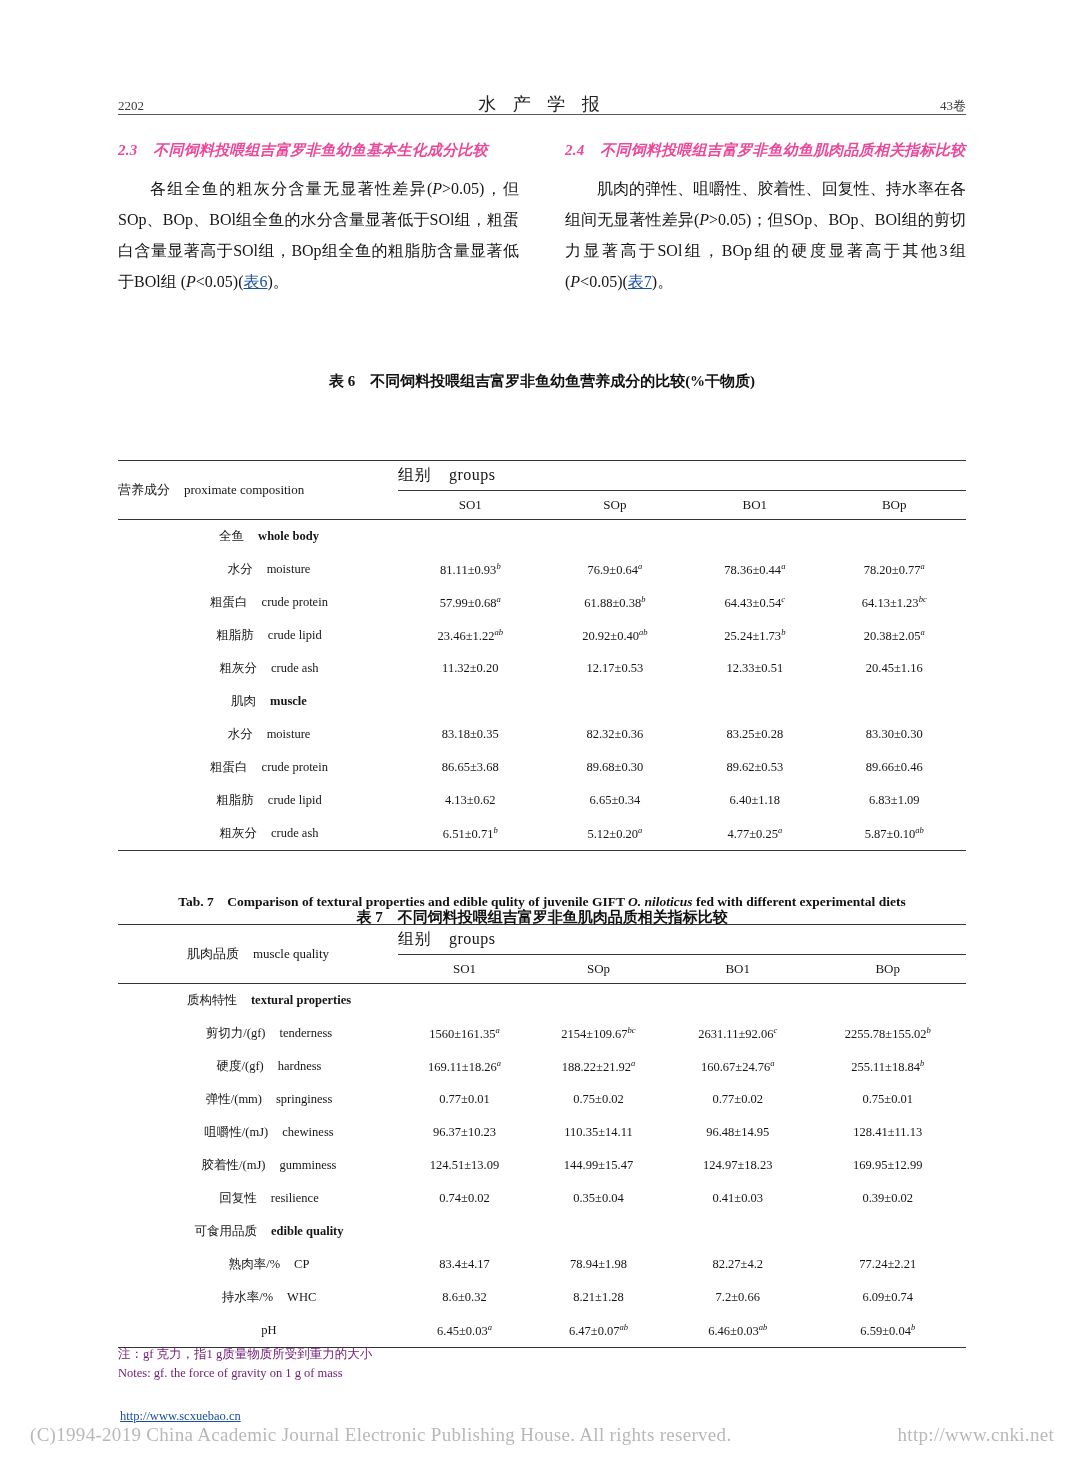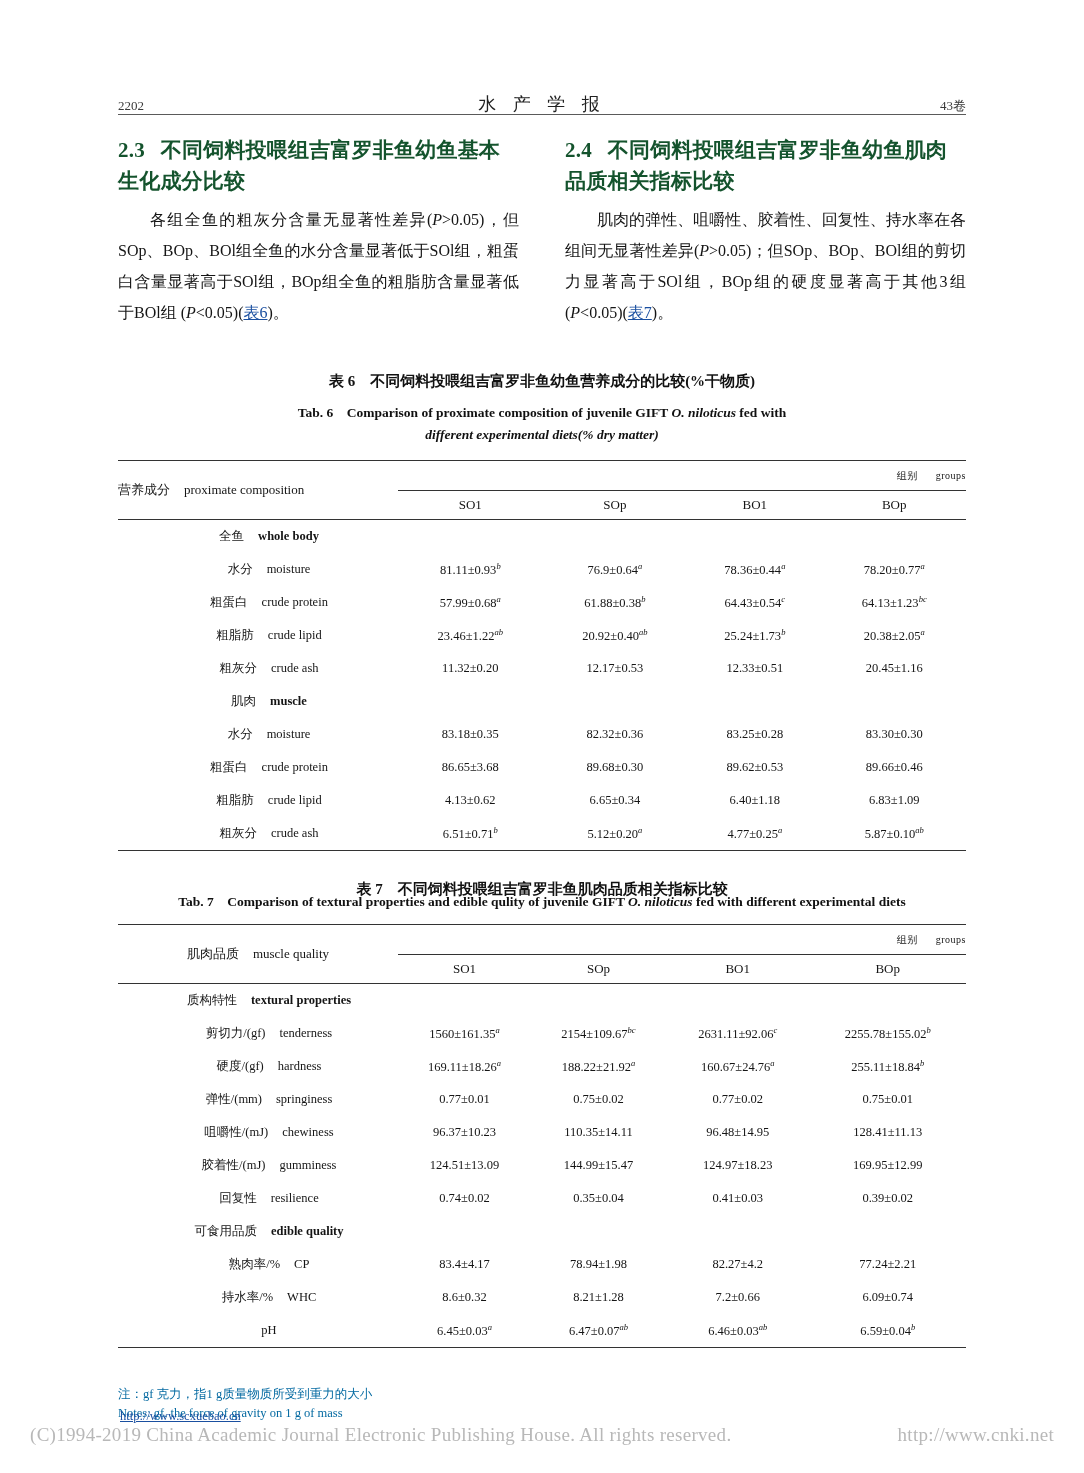--- a/index.html
+++ b/index.html
@@ -50,25 +50,26 @@
   
   .cols {
     position: absolute;
     left: 118px; top: 135px;
     width: 848px;
     display: flex;
     gap: 46px;
   }
   .col { width: 401px; }
   .sec-title {
-    font-size: 21px;
+    font-size: 15px;
     font-weight: bold;
     line-height: 31px;
-    color: #14532d;
+    color: #ec4899;
     letter-spacing: 0.2px;
+    font-style: italic;
   }
   .sec-title .num { margin-right: 16px; }
   .para {
     margin-top: 7px;
     font-size: 16px;
     line-height: 31px;
     text-align: justify;
     text-justify: inter-ideograph;
     text-indent: 32px;
     color: #151515;
@@ -109,22 +110,22 @@
     padding: 0;
     font-weight: normal;
     vertical-align: middle;
   }
   .tl-top td { border-top: 1.6px solid #333; }
   .tl-mid td { border-bottom: 0.9px solid #333; }
   .tl-bot td { border-bottom: 1.6px solid #333; }
 
   .hdr-row td { height: 29px; }
   .grp-cell {
-    text-align: right;
-    font-size: 10px;
+    text-align: left;
+    font-size: 16px;
     letter-spacing: 0.5px;
   }
   .grp-cell .sp { display: inline-block; width: 18px; }
   .subhdr td { height: 28px; text-align: center; font-size: 13px; }
   .rowlabel {
     text-align: left;
     padding-left: 22px !important;
     font-size: 13px;
     white-space: nowrap;
   }
@@ -135,22 +136,21 @@
   sup { font-size: 8.5px; vertical-align: super; }
   .ital { font-style: italic; }
 
   
   .notes {
     position: absolute;
     left: 118px;
     width: 848px;
     font-size: 12.5px;
     line-height: 19px;
-    color: #0369a1;
-    margin-top: 40px;
+    color: #701a75;
   }
 
   
   .footer-link {
     position: absolute;
     left: 120px; top: 1409px;
     font-size: 12.5px;
     color: #1a4fa0;
     text-decoration: underline;
   }
@@ -192,24 +192,20 @@
       <div class="sec-title">
         <span class="num">2.4</span><span>不同饲料投喂组吉富罗非鱼幼鱼肌肉品质相关指标比较</span>
       </div>
       <div class="para">
         <span>肌肉的弹性、咀嚼性、胶着性、回复性、持水率在各组间无显著性差异(</span><i>P</i><span>&gt;0.05)；但SOp、BOp、BOl组的剪切力显著高于SOl组，BOp组的硬度显著高于其他3组(</span><i>P</i><span>&lt;0.05)(</span><a class="ref" href="#">表7</a><span>)。</span>
       </div>
     </div>
   </div>
 
   <div class="cap-cn" style="top:372px;">表 6　不同饲料投喂组吉富罗非鱼幼鱼营养成分的比较(%干物质)</div>
-  <div class="cap-en" style="top:402px;">
-    <span>Tab. 6　Comparison of proximate composition of juvenile GIFT </span><i>O. niloticus</i><span> fed with</span><br>
-    <i>different experimental diets(% dry matter)</i>
-  </div>
 
   <table class="tbl" id="tbl6" style="top:460px;">
       <tbody>
         <tr class="hdr-row tl-top">
           <td rowspan="2" class="rowlabel" style="width:280px;text-align:left;padding-left:0 !important;"><span>营养成分</span><span class="en">proximate composition</span></td>
           <td class="grp-cell" colspan="4"><span>组别</span><span class="sp"></span><span>groups</span></td>
         </tr>
         <tr class="subhdr">
           <td style="border-top:0.9px solid #333;">SO1</td>
           <td style="border-top:0.9px solid #333;">SOp</td>
@@ -282,21 +278,21 @@
           <td>5.12±0.20<sup class="ital">a</sup></td>
           <td>4.77±0.25<sup class="ital">a</sup></td>
           <td>5.87±0.10<sup class="ital">ab</sup></td>
         </tr>
         <tr class="tl-bot">
           <td colspan="5" style="height:0;padding:0;"></td>
         </tr>
       </tbody>
     </table>
 
-  <div class="cap-cn" style="top:880px;">表 7　不同饲料投喂组吉富罗非鱼肌肉品质相关指标比较</div>
+  <div class="cap-cn" style="top:908px;">表 7　不同饲料投喂组吉富罗非鱼肌肉品质相关指标比较</div>
   <div class="cap-en" style="top:891px;">
     <span>Tab. 7　Comparison of textural properties and edible qulity of juvenile GIFT </span><i>O. niloticus</i><span> fed with different experimental diets</span>
   </div>
 
   <table class="tbl" id="tbl7" style="top:924px;">
       <tbody>
         <tr class="hdr-row tl-top">
           <td rowspan="2" class="rowlabel" style="width:280px;text-align:center;padding-left:0 !important;"><span>肌肉品质</span><span class="en">muscle quality</span></td>
           <td class="grp-cell" colspan="4"><span>组别</span><span class="sp"></span><span>groups</span></td>
         </tr>

